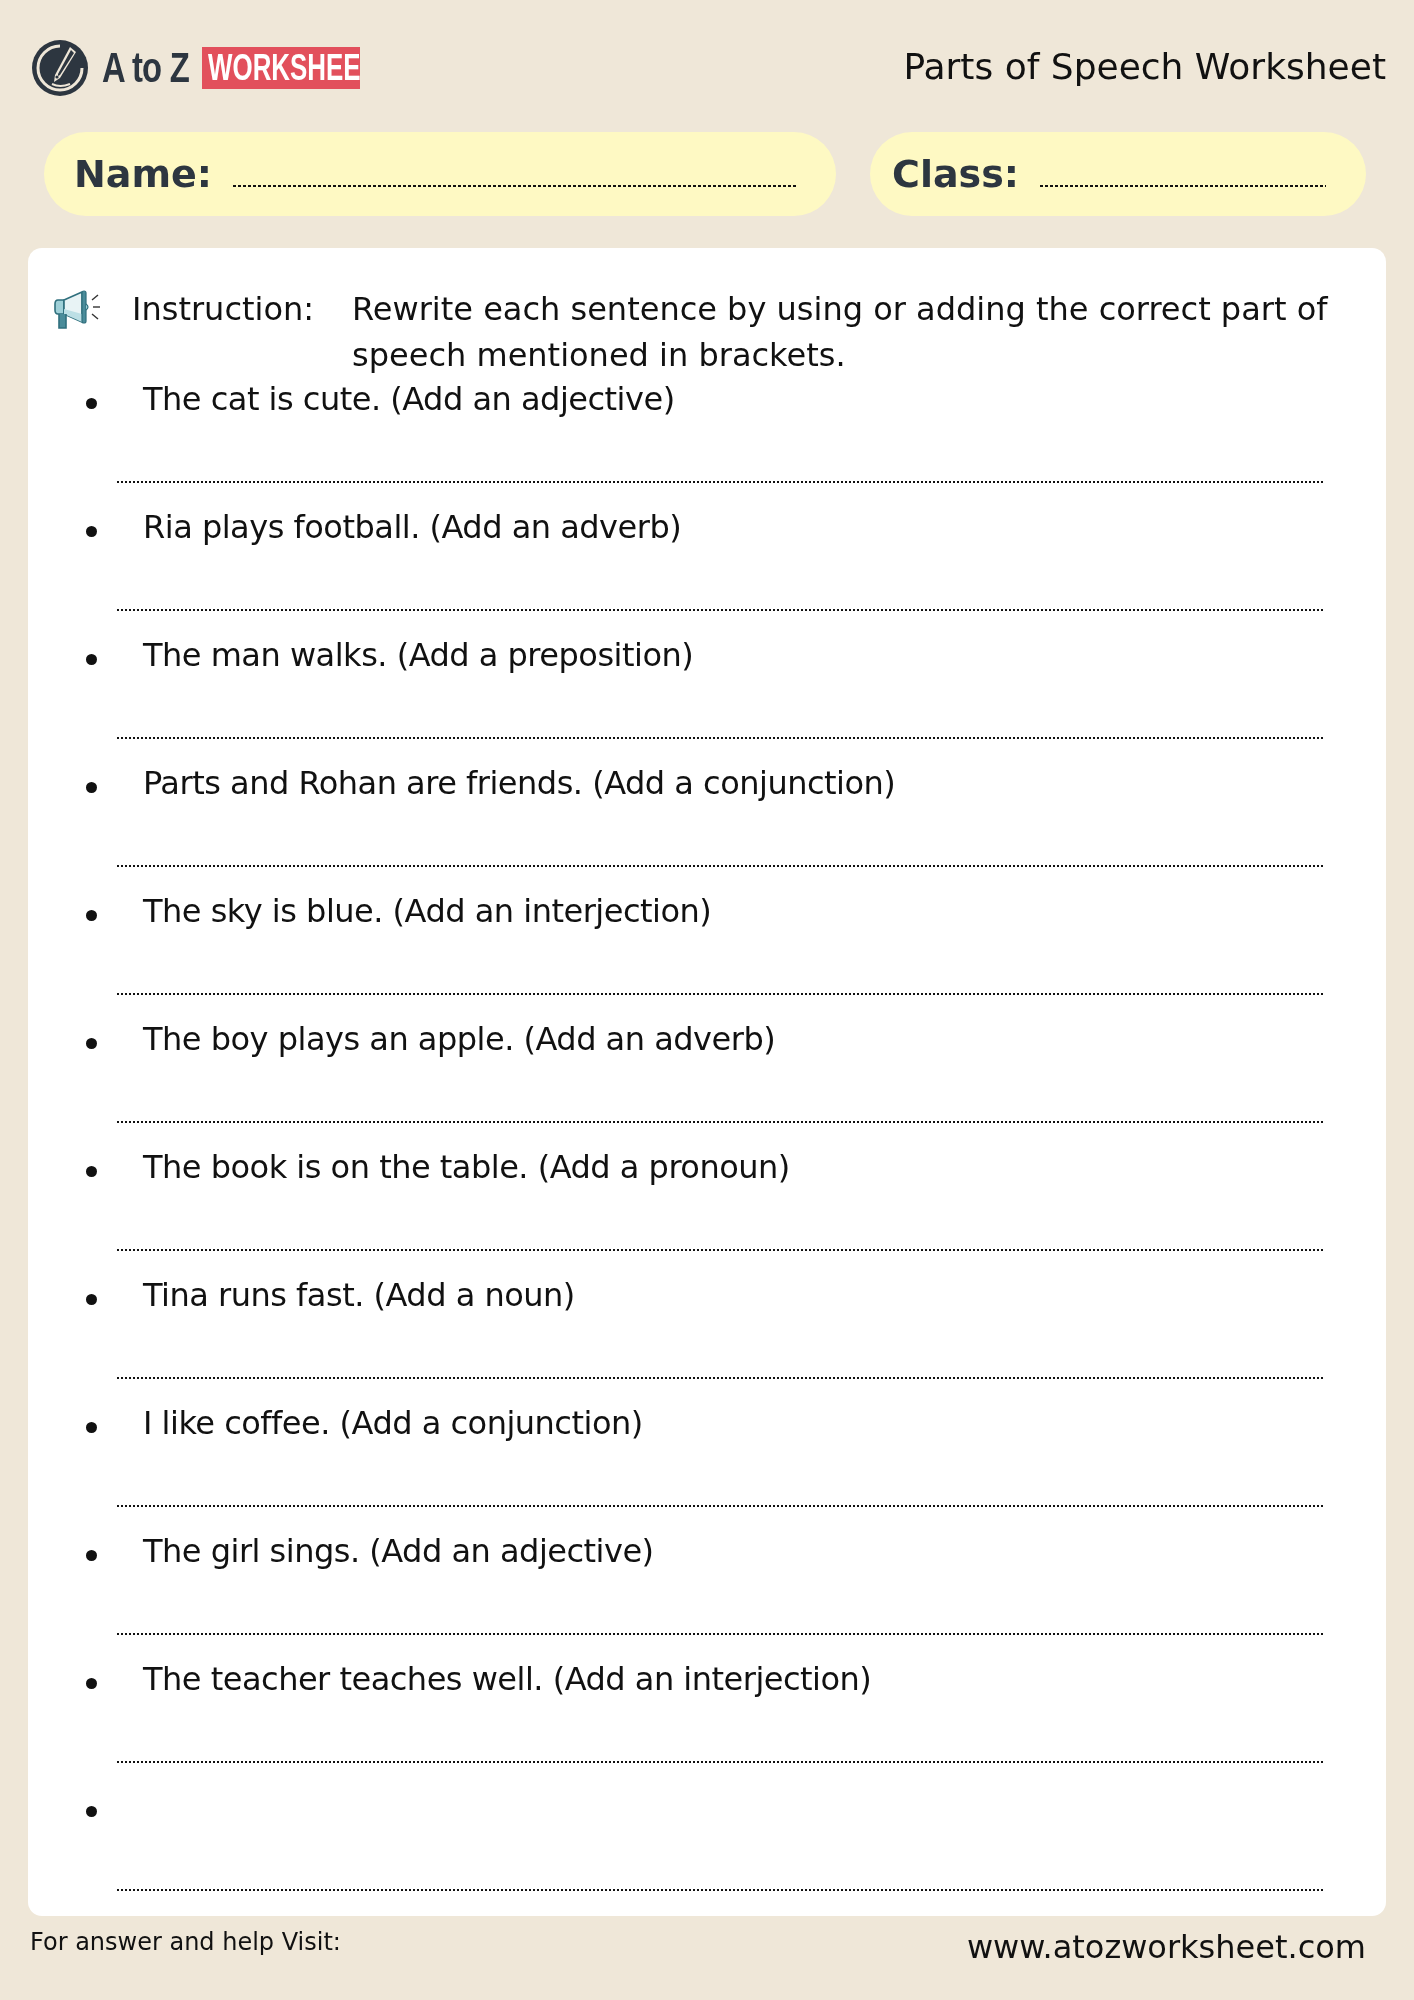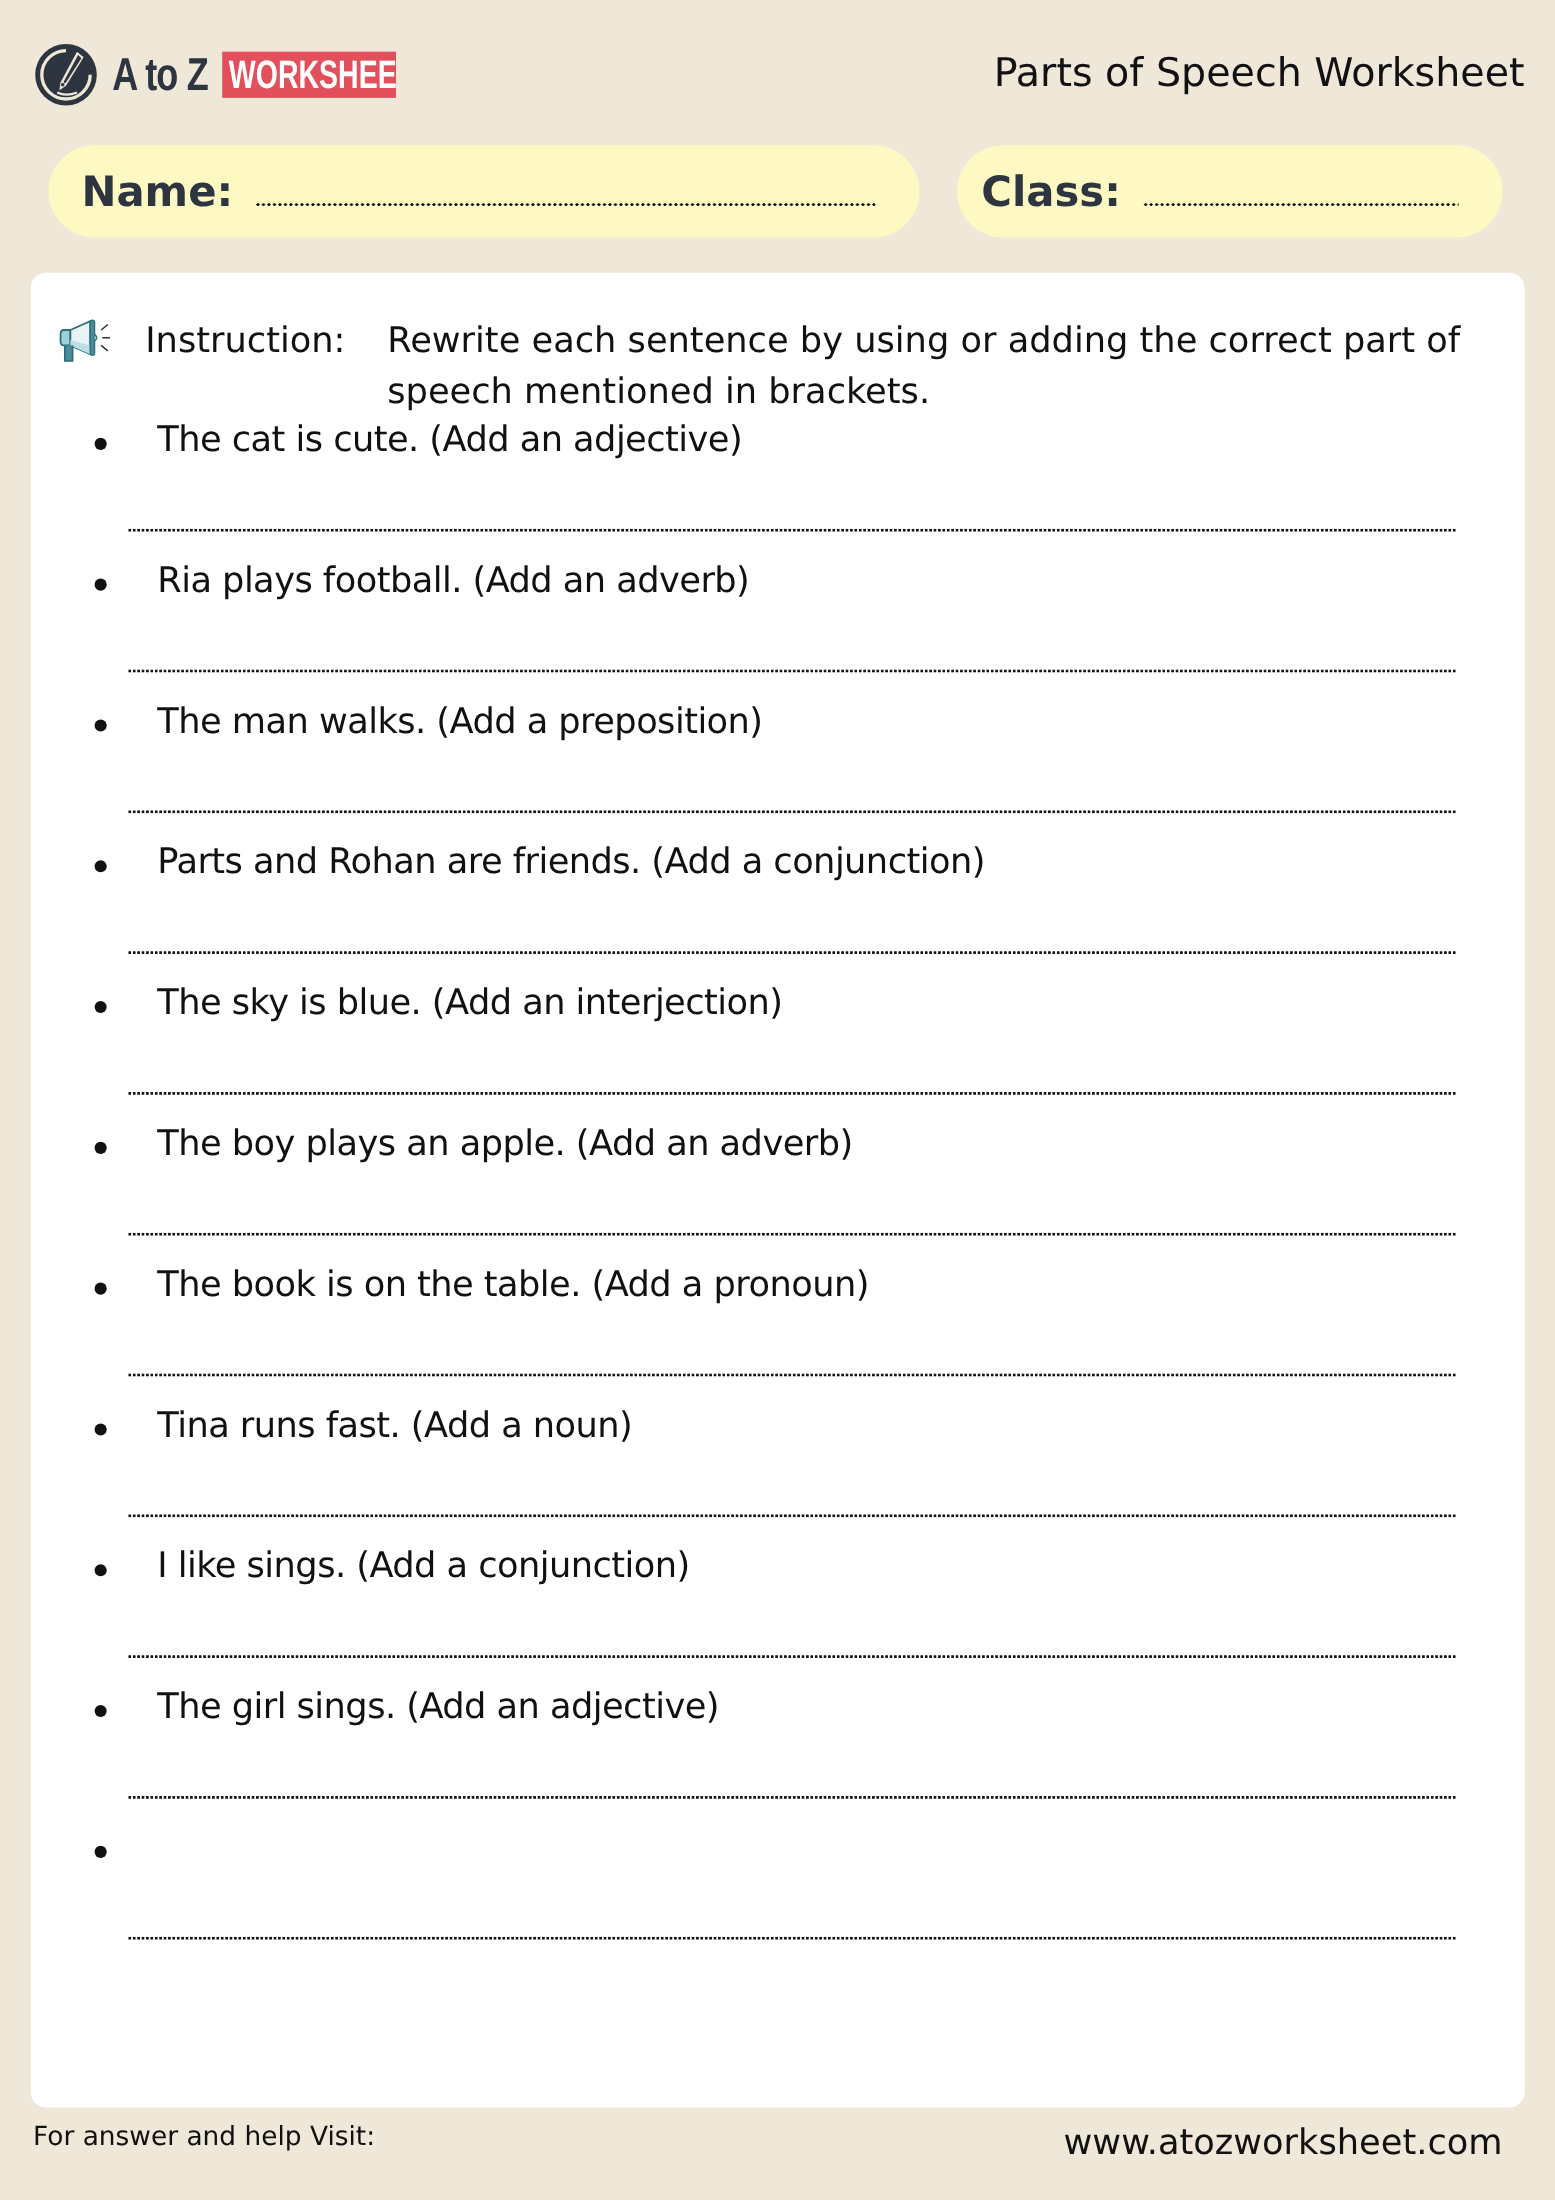--- a/index.html
+++ b/index.html
@@ -281,26 +281,31 @@
       <span class="q-text">The book is on the table. (Add a pronoun)</span>
       <span class="q-answer"></span>
     </li>
     <li class="q-item">
       <span class="q-bullet"></span>
       <span class="q-text">Tina runs fast. (Add a noun)</span>
       <span class="q-answer"></span>
     </li>
     <li class="q-item">
       <span class="q-bullet"></span>
-      <span class="q-text">I like sings. (Add a conjunction)</span>
+      <span class="q-text">I like coffee. (Add a conjunction)</span>
       <span class="q-answer"></span>
     </li>
     <li class="q-item">
       <span class="q-bullet"></span>
       <span class="q-text">The girl sings. (Add an adjective)</span>
+      <span class="q-answer"></span>
+    </li>
+    <li class="q-item">
+      <span class="q-bullet"></span>
+      <span class="q-text">The teacher teaches well. (Add an interjection)</span>
       <span class="q-answer"></span>
     </li>
     <li class="q-item">
       <span class="q-bullet"></span>
       <span class="q-answer"></span>
     </li>
   </ul>
 </div>
 
 <div class="footer-left">For answer and help Visit:</div>

